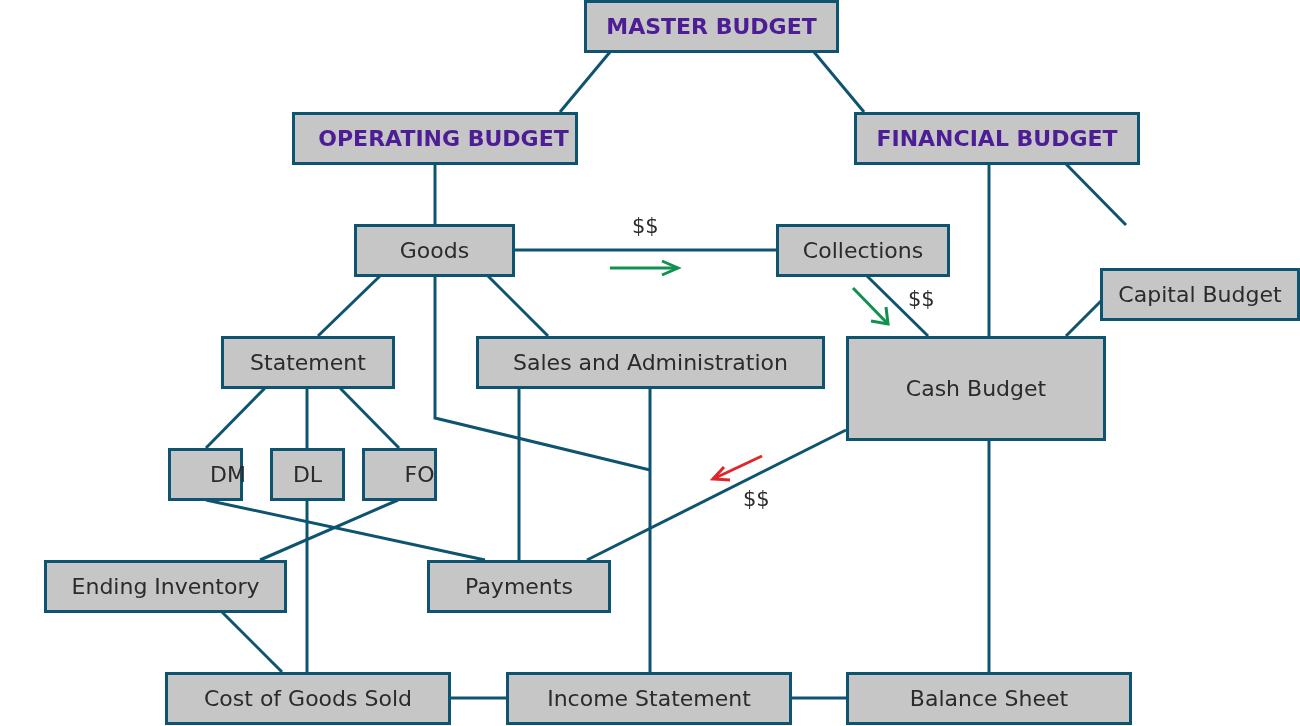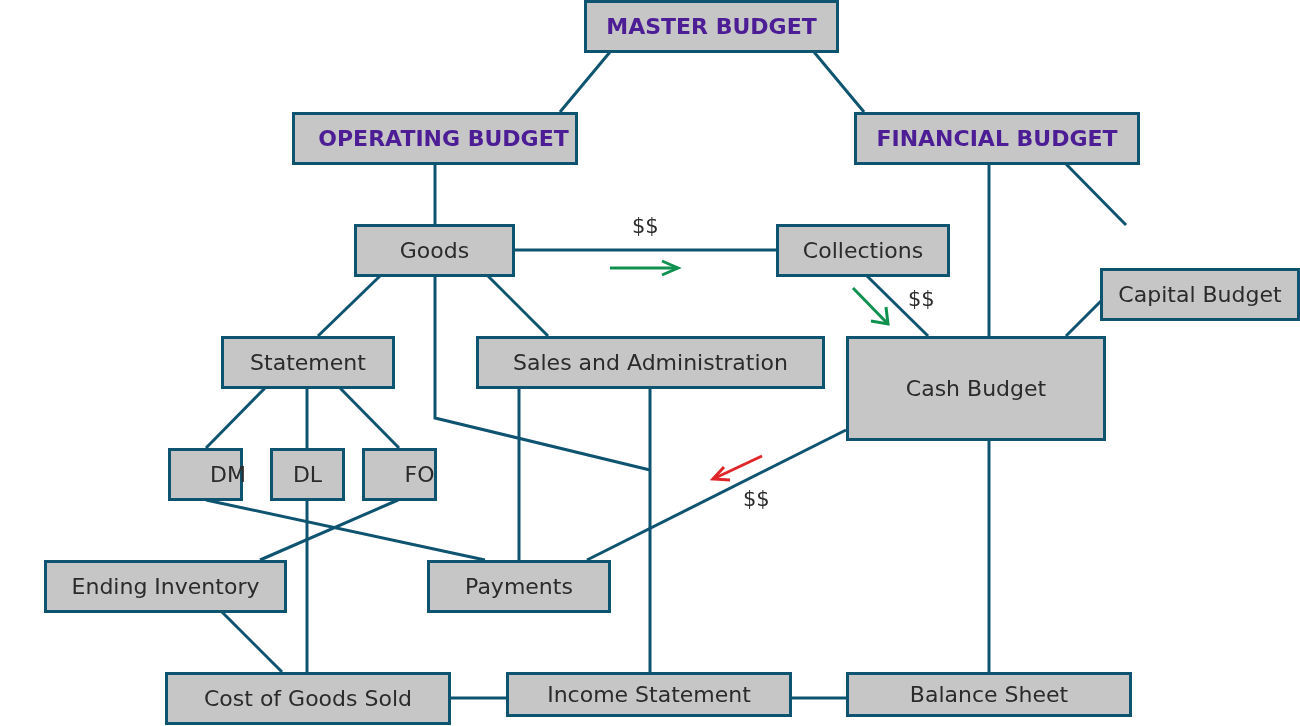--- a/index.html
+++ b/index.html
@@ -69,18 +69,18 @@
 <div class="box" style="left:846px;top:336px;width:260px;height:105px;">Cash Budget</div>
 
 <div class="box" style="left:168px;top:448px;width:75px;height:53px;padding-left:45px;">DM</div>
 <div class="box" style="left:270px;top:448px;width:75px;height:53px;text-align:right;">DL</div>
 <div class="box" style="left:362px;top:448px;width:75px;height:53px;padding-left:40px;">FO</div>
 
 <div class="box" style="left:0px;top:560px;width:243px;height:53px;margin-left:44px;">Ending Inventory</div>
 <div class="box" style="left:427px;top:560px;width:184px;height:53px;">Payments</div>
 
 <div class="box" style="left:165px;top:672px;width:286px;height:53px;">Cost of Goods Sold</div>
-<div class="box" style="left:506px;top:672px;width:286px;height:45px;">Income Statement</div>
-<div class="box" style="left:846px;top:672px;width:286px;height:45px;">Balance Sheet</div>
+<div class="box" style="left:506px;top:672px;width:286px;height:53px;">Income Statement</div>
+<div class="box" style="left:846px;top:672px;width:286px;height:53px;">Balance Sheet</div>
 
 <div class="lbl" style="left:632px;top:214px;">$$</div>
 <div class="lbl" style="left:908px;top:287px;">$$</div>
 <div class="lbl" style="left:743px;top:487px;">$$</div>
 
 </body></html>

